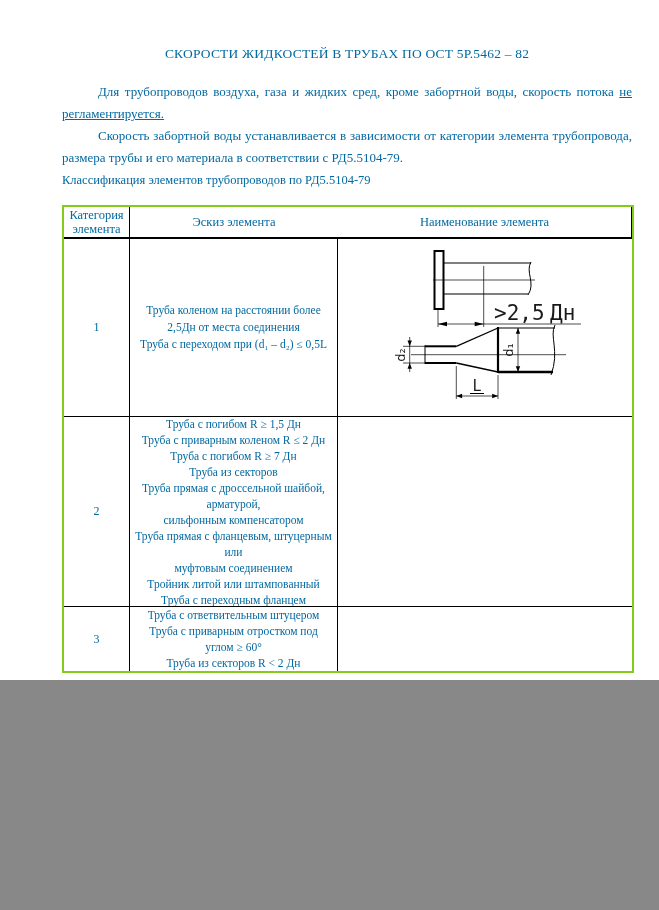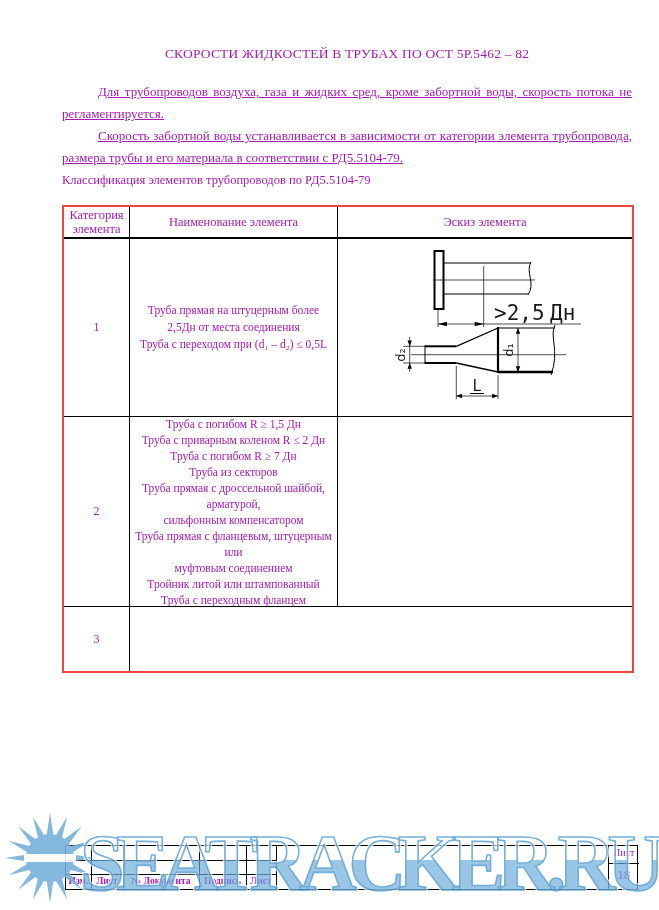--- a/index.html
+++ b/index.html
@@ -1,35 +1,35 @@
 <!DOCTYPE html>
 <html><head>
 <meta charset="utf-8">
 <style>
   html,body{margin:0;padding:0;background:#888;}
   .page{
-    position:relative;width:659px;height:910px;background:#ffffff;
-    font-family:"Liberation Serif","DejaVu Serif",serif;color:#a21caf;
+    position:relative;width:659px;height:680px;background:#ffffff;
+    font-family:"Liberation Serif","DejaVu Serif",serif;color:#0369a1;
     overflow:hidden;margin:0 auto;
   }
   
   .doc-title{position:absolute;top:46px;left:62px;width:570px;text-align:center;
     font-size:13.5px;letter-spacing:.2px;white-space:nowrap;}
   .para{position:absolute;left:62px;width:570px;font-size:13px;line-height:22px;
-    text-align:justify;text-indent:36px;text-decoration:underline;}
+    text-align:justify;text-indent:36px;}
   .p1{top:81px;}
   .p2{top:125px;}
   .u{text-decoration:underline;}
   .tbl-caption{position:absolute;top:169px;left:62px;width:570px;text-align:left;
     font-size:12.5px;line-height:22px;}
   
   .dtable{position:absolute;top:205px;left:62px;display:grid;
     grid-template-columns:66px 208px 294px;
     grid-template-rows:32px 178px 190px 64px;
-    border:2px solid #ef4444;}
+    border:2px solid #84cc16;}
   .cell{border-right:1px solid #000;border-bottom:1px solid #000;overflow:hidden;}
   .cell.lastcol{border-right:none;}
   .cell.lastrow{border-bottom:none;}
   .hcell{display:flex;align-items:center;justify-content:center;text-align:center;
     font-size:12.5px;line-height:14px;border-bottom-width:2px;padding:0 2px;}
   .catcell{display:flex;align-items:center;justify-content:center;font-size:12px;}
   .namecell{display:flex;flex-direction:column;align-items:center;justify-content:center;
     text-align:center;}
   .namecell .tline{font-size:11.5px;line-height:16px;white-space:nowrap;}
   .namecell.r1 .tline{line-height:17px;}
@@ -60,26 +60,26 @@
   <div class="doc-title">СКОРОСТИ ЖИДКОСТЕЙ В ТРУБАХ ПО ОСТ 5Р.5462 – 82</div>
 
   <div class="para p1"><span>Для трубопроводов воздуха, газа и жидких сред, кроме забортной воды, скорость потока </span><span class="u">не регламентируется.</span></div>
 
   <div class="para p2">Скорость забортной воды устанавливается в зависимости от категории элемента трубопровода, размера трубы и его материала в соответствии с РД5.5104-79.</div>
 
   <div class="tbl-caption">Классификация элементов трубопроводов по РД5.5104-79</div>
 
   <div class="dtable">
     <div class="cell hcell">Категория элемента</div>
+    <div class="cell hcell lastcol">Эскиз элемента</div>
     <div class="cell hcell">Наименование элемента</div>
-    <div class="cell hcell lastcol">Эскиз элемента</div>
 
     <div class="cell catcell">1</div>
     <div class="cell namecell r1">
-        <div class="tline">Труба прямая на штуцерным более</div>
+        <div class="tline">Труба коленом на расстоянии более</div>
         <div class="tline">2,5Дн от места соединения</div>
         <div class="tline">Труба с переходом при (d₁ – d₂) ≤ 0,5L</div>
       </div>
     <div class="cell lastcol sketchcell">
       <svg width="294" height="178" viewBox="0 0 294 178">
 
         <g stroke="#000" fill="none">
           <rect x="96.5" y="12" width="9" height="58" fill="#ffffff" stroke-width="2"></rect>
           <line x1="105" y1="24" x2="193" y2="24" stroke-width="1.2"></line>
           <line x1="105" y1="55" x2="190" y2="55" stroke-width="1.2"></line>
@@ -137,20 +137,26 @@
         <div class="tline">сильфонным компенсатором</div>
         <div class="tline">Труба прямая с фланцевым, штуцерным</div>
         <div class="tline">или</div>
         <div class="tline">муфтовым соединением</div>
         <div class="tline">Тройник литой или штампованный</div>
         <div class="tline">Труба с переходным фланцем</div>
       </div>
     <div class="cell lastcol"></div>
 
     <div class="cell catcell lastrow">3</div>
+    <div class="cell namecell lastrow">
+        <div class="tline">Труба с ответвительным штуцером</div>
+        <div class="tline">Труба с приварным отростком под</div>
+        <div class="tline">углом ≥ 60°</div>
+        <div class="tline">Труба из секторов R &lt; 2 Дн</div>
+      </div>
     <div class="cell lastcol lastrow"></div>
   </div>
 
   <div class="tblock">
     <div class="tb-vline" style="left:25px"></div>
     <div class="tb-vline" style="left:57px"></div>
     <div class="tb-vline" style="left:133px"></div>
     <div class="tb-vline" style="left:180px"></div>
     <div class="tb-vline" style="left:210px"></div>
     <div class="tb-hline" style="top:14px"></div>

